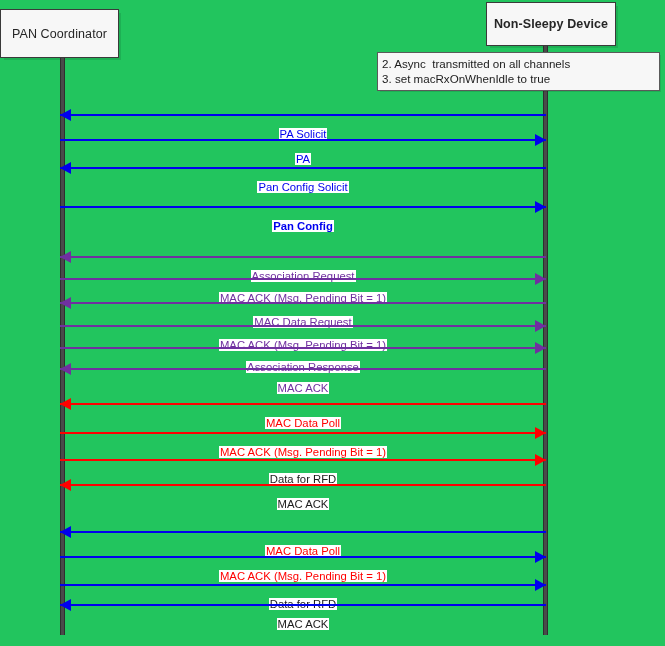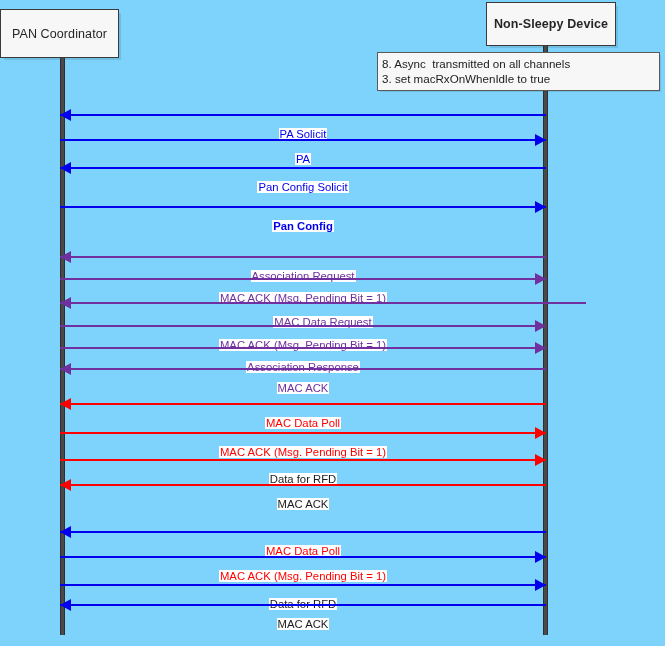--- a/index.html
+++ b/index.html
@@ -10,21 +10,21 @@
   body {
     width: 665px;
     height: 646px;
     font-family: "Liberation Sans", sans-serif;
     overflow: hidden;
   }
   #canvas {
     position: relative;
     width: 665px;
     height: 646px;
-    background: #7dd3fc;
+    background: #22c55e;
   }
 
   
   .actor-box {
     position: absolute;
     box-sizing: border-box;
     background: #f7f7f7;
     border: 1px solid #3a3a3a;
     box-shadow: 3px 3px 0 -1px rgba(0,0,0,0.10);
     display: flex;
@@ -148,21 +148,21 @@
   </div>
 
   <div class="actor-box" id="actor-non-sleepy-device">
     <span>Non-Sleepy Device</span>
   </div>
 
   <div class="lifeline" id="lifeline-pan-coordinator"></div>
   <div class="lifeline" id="lifeline-non-sleepy-device"></div>
 
   <div id="note-box">
-    <div class="note-line">8. Async  transmitted on all channels</div>
+    <div class="note-line">2. Async  transmitted on all channels</div>
     <div class="note-line">3. set macRxOnWhenIdle to true</div>
   </div>
 
   <div id="messages-layer">
       <div class="message dir-left" style="top: 108px;">
         <div class="msg-line" style="background: rgb(0, 0, 238);"></div>
         <div class="msg-head" style="border-right-color: rgb(0, 0, 238);"></div>
         <div class="msg-label"><span style="color: rgb(0, 0, 238);">PA Solicit</span></div>
       </div>
       <div class="message dir-right" style="top: 133px;">
@@ -183,21 +183,21 @@
       <div class="message dir-left" style="top: 250px;">
         <div class="msg-line" style="background: rgb(112, 48, 160);"></div>
         <div class="msg-head" style="border-right-color: rgb(112, 48, 160);"></div>
         <div class="msg-label"><span style="color: rgb(112, 48, 160);">Association Request</span></div>
       </div>
       <div class="message dir-right" style="top: 272px;">
         <div class="msg-line" style="background: rgb(112, 48, 160);"></div>
         <div class="msg-head" style="border-left-color: rgb(112, 48, 160);"></div>
         <div class="msg-label"><span style="color: rgb(112, 48, 160);">MAC ACK (Msg. Pending Bit = 1)</span></div>
       </div>
-      <div class="message dir-left" style="top: 296px; padding-left: 40px;">
+      <div class="message dir-left" style="top: 296px;">
         <div class="msg-line" style="background: rgb(112, 48, 160);"></div>
         <div class="msg-head" style="border-right-color: rgb(112, 48, 160);"></div>
         <div class="msg-label"><span style="color: rgb(112, 48, 160);">MAC Data Request</span></div>
       </div>
       <div class="message dir-right" style="top: 319px;">
         <div class="msg-line" style="background: rgb(112, 48, 160);"></div>
         <div class="msg-head" style="border-left-color: rgb(112, 48, 160);"></div>
         <div class="msg-label"><span style="color: rgb(112, 48, 160);">MAC ACK (Msg. Pending Bit = 1)</span></div>
       </div>
       <div class="message dir-right" style="top: 341px;">

